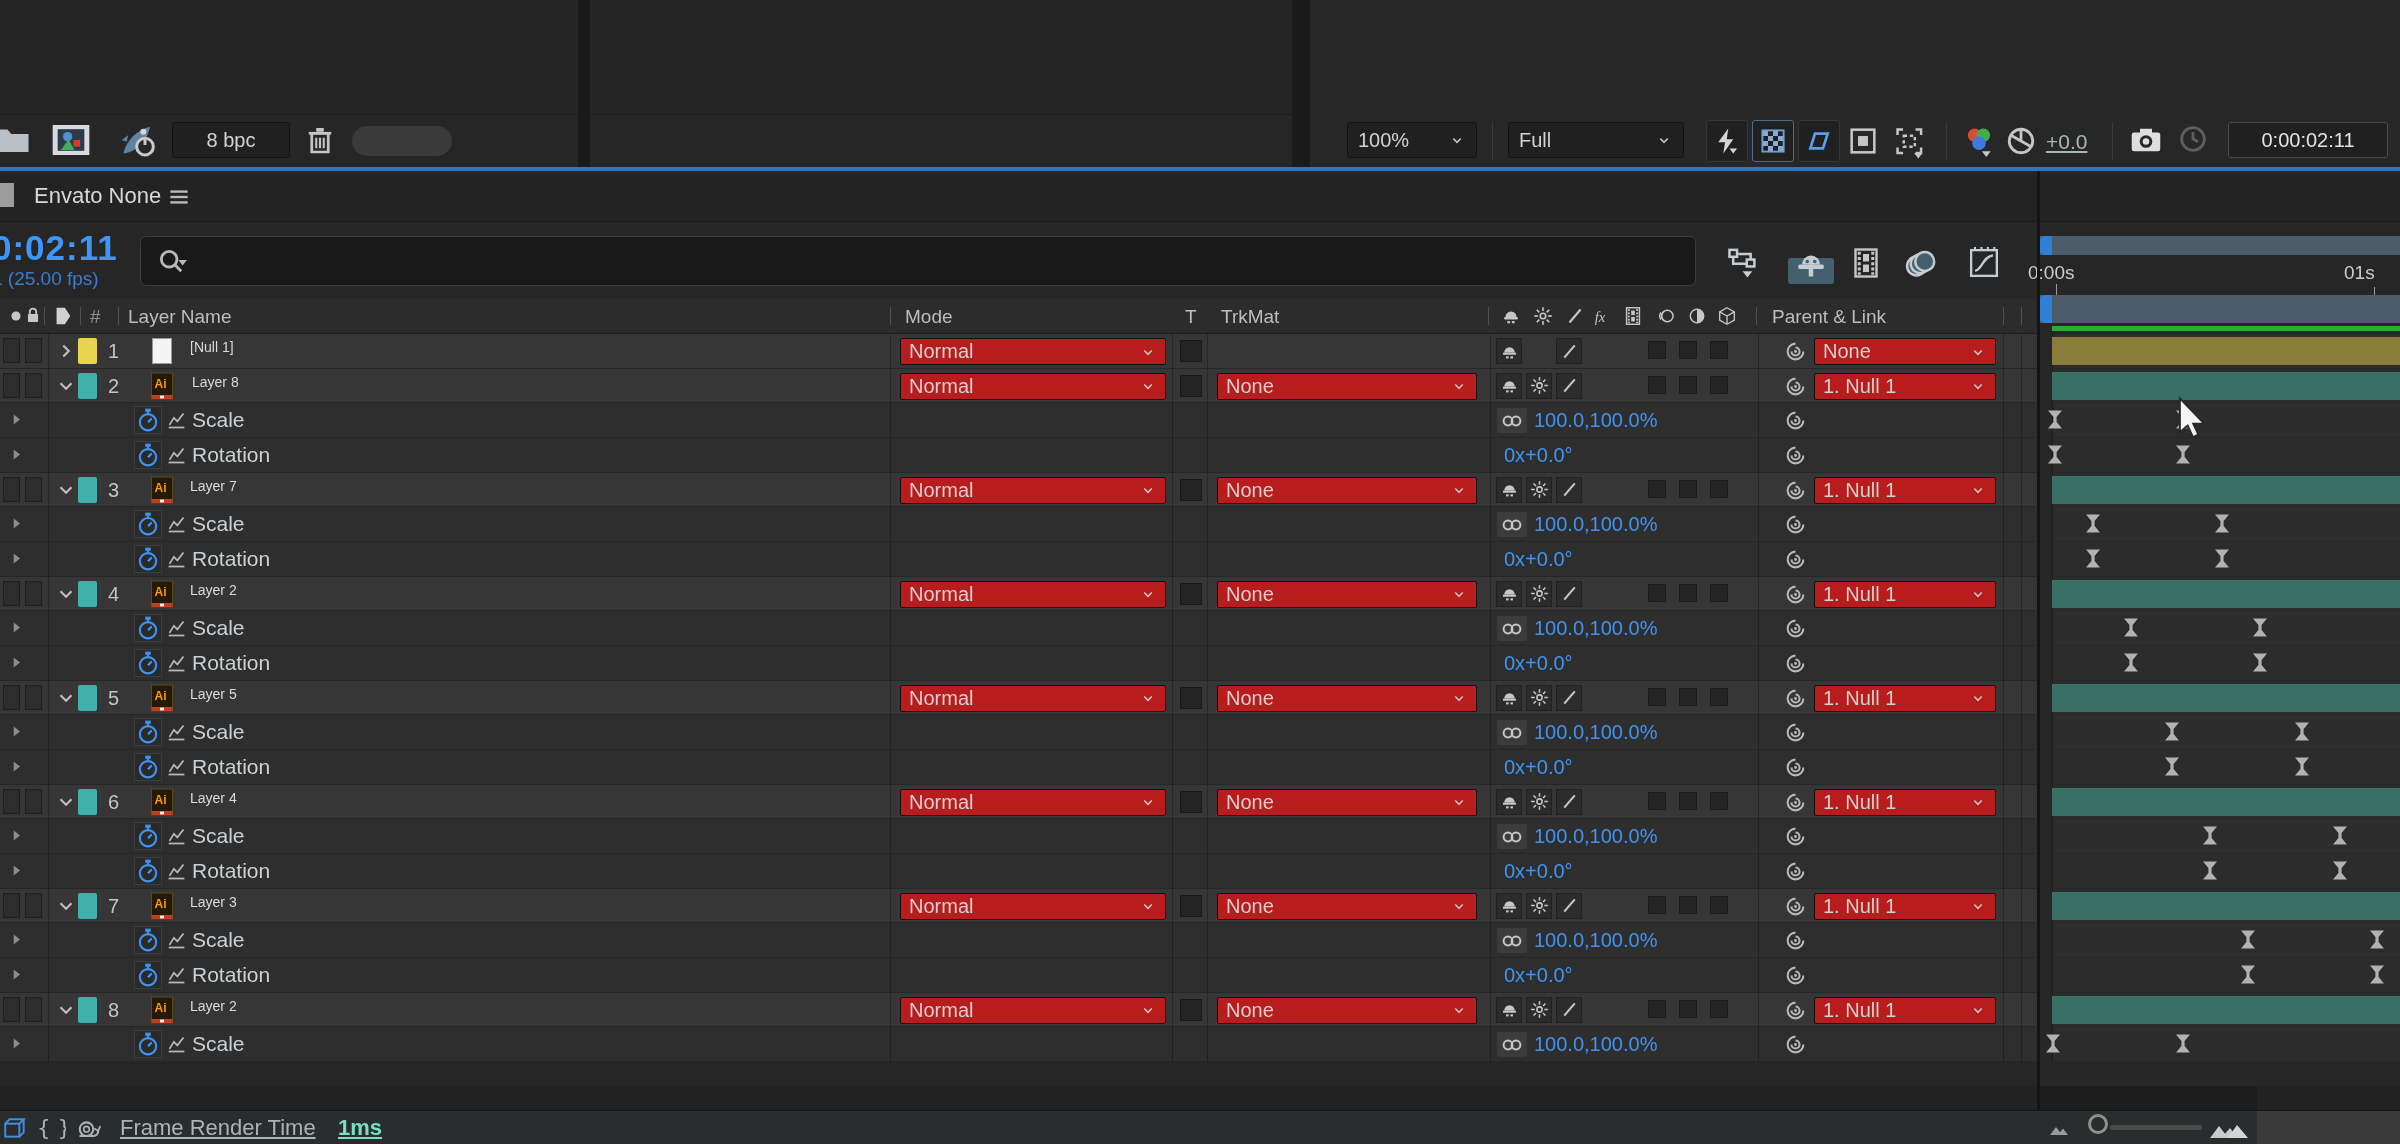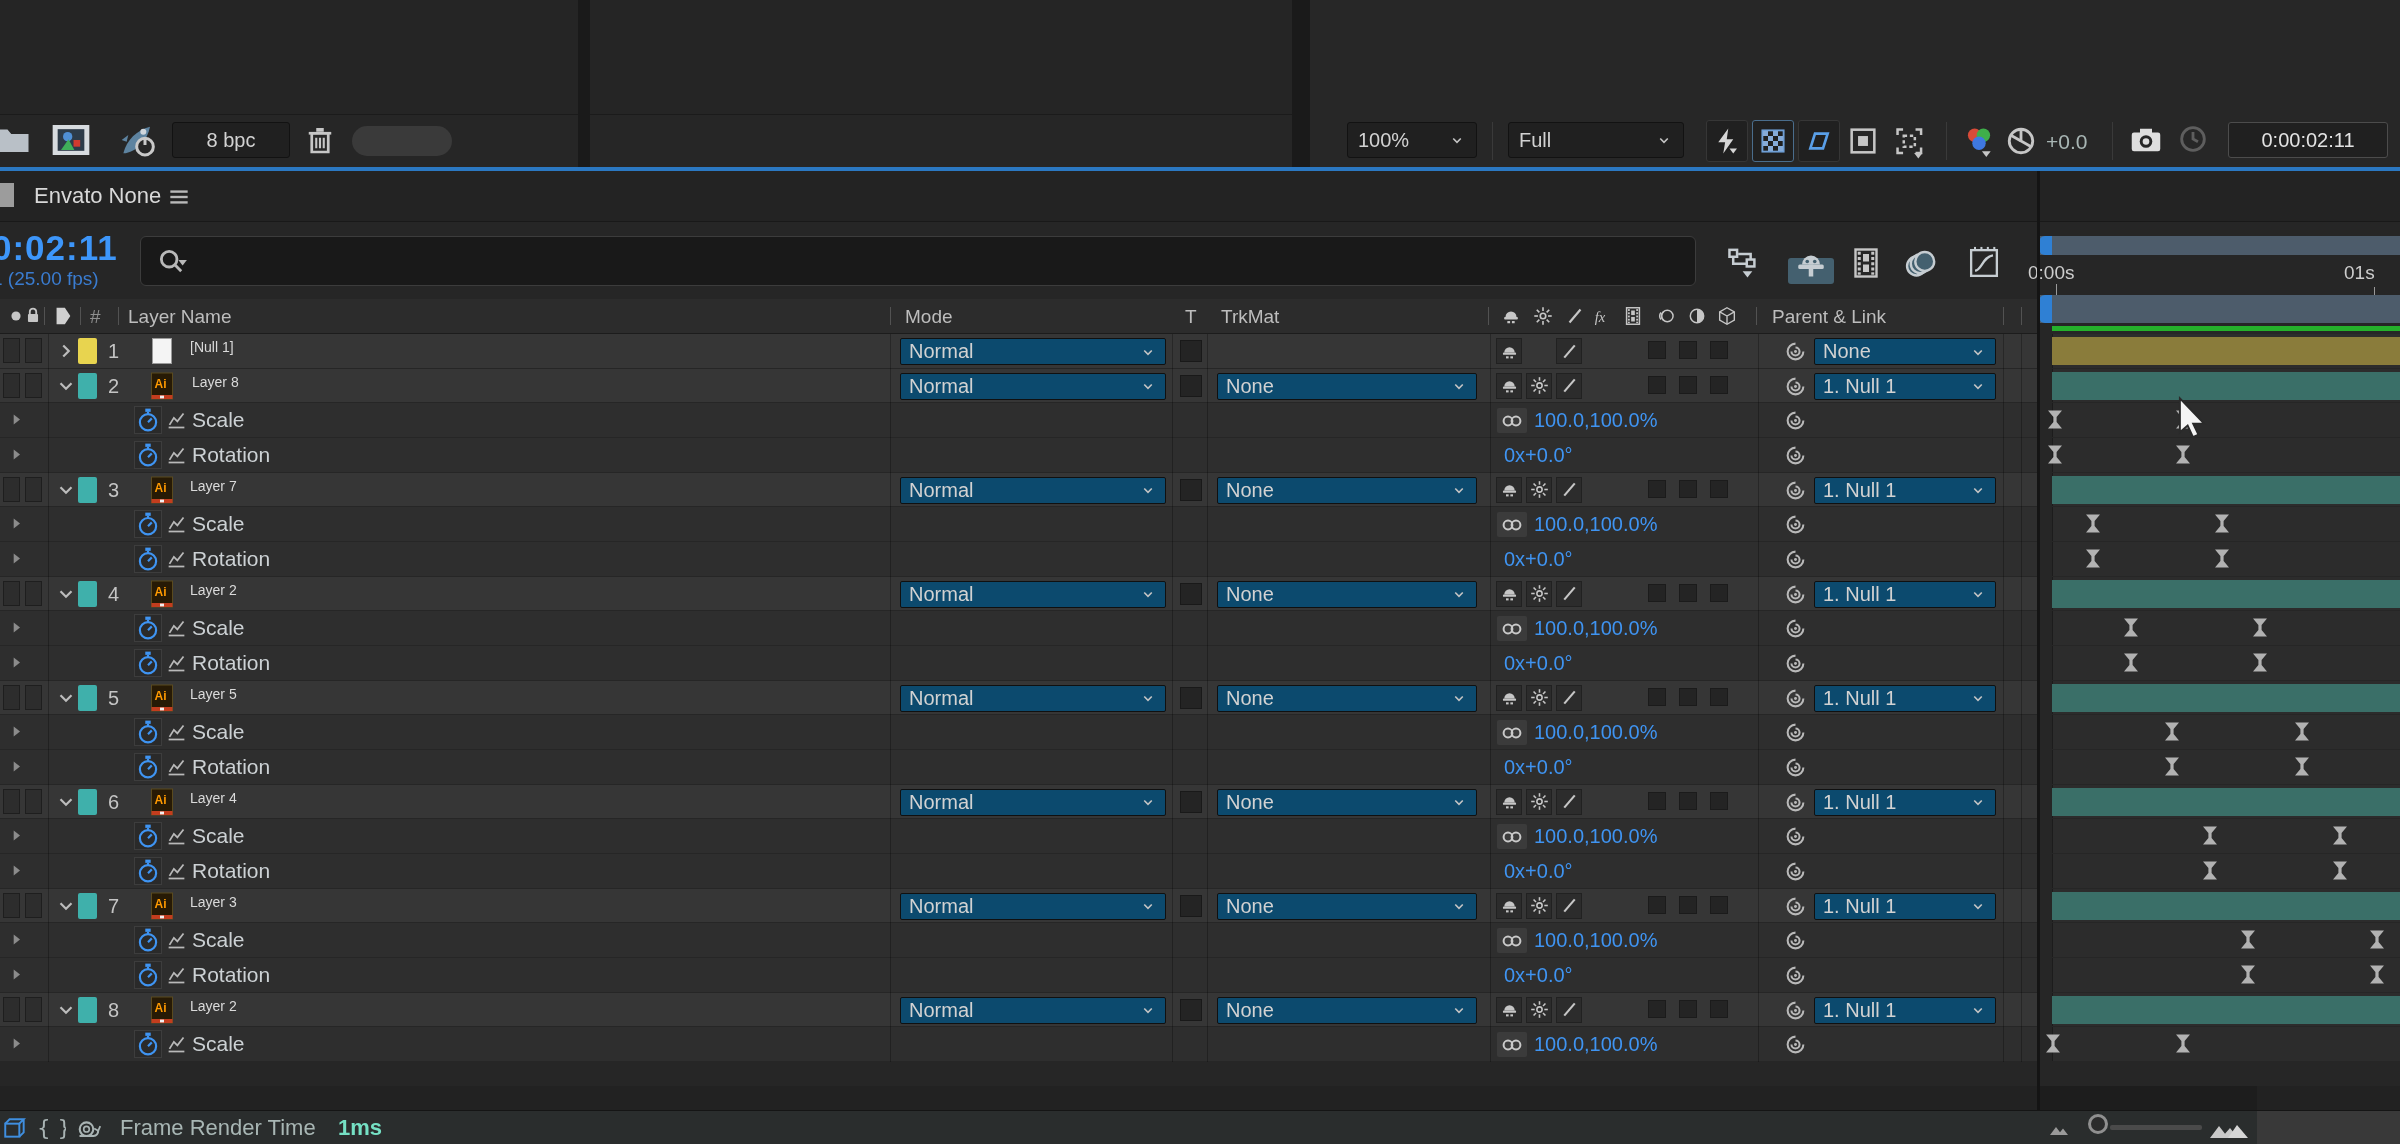--- a/index.html
+++ b/index.html
@@ -48,21 +48,21 @@
   .rr{position:absolute;left:2039px;right:0;top:0;height:100%;background:#2c2c2c;}
   .gut{position:absolute;left:0;top:0;width:13px;height:100%;background:#262626;border-right:1px solid #1c1c1c;}
   .bar{position:absolute;left:13px;right:0;top:3px;height:28px;}
   .kf{position:absolute;top:5px;width:20px;height:23px;}
   .av{position:absolute;top:4px;width:17px;height:25px;background:#2d2d2d;border:1px solid #1e1e1e;box-sizing:border-box;}
   .exp{position:absolute;top:6px;width:22px;height:22px;}
   .lsw{position:absolute;top:4px;width:19px;height:26px;border-radius:2px;}
   .lnum{top:6px;font-size:20px;color:#c4c4c4;}
   .lsrc{position:absolute;top:3px;width:24px;height:28px;}
   .lnm{top:5px;font-size:14px;color:#dadada;white-space:nowrap;}
-  .dd{position:absolute;top:4px;height:27px;background:#0c4a6e;border:1px solid #101010;border-radius:2px;
+  .dd{position:absolute;top:4px;height:27px;background:#b91c1c;border:1px solid #101010;border-radius:2px;
       display:flex;align-items:center;justify-content:space-between;padding:0 8px;box-sizing:border-box;
       font-size:20px;color:#d2d2d2;white-space:nowrap;}
   .dd svg{width:18px;height:18px;flex:none;}
   .tcell{position:absolute;top:6px;width:22px;height:22px;background:#242424;border:1px solid #191919;box-sizing:border-box;}
   .sw{position:absolute;top:4px;width:26px;height:26px;background:#2c2c2c;border:1px solid #212121;box-sizing:border-box;
       display:flex;align-items:center;justify-content:center;}
   .sw svg{width:21px;height:21px;}
   .fc{position:absolute;top:7px;width:18px;height:18px;background:#242424;border:1px solid #1b1b1b;box-sizing:border-box;}
   .wh{position:absolute;top:4px;width:27px;height:27px;}
   .pexp{position:absolute;top:8px;width:17px;height:17px;}
@@ -72,21 +72,21 @@
   .pnm{top:5px;font-size:21px;color:#ccd1d4;}
   .pval{top:6px;font-size:20px;color:#3f94f2;white-space:nowrap;}
   .chb{position:absolute;top:5px;width:30px;height:25px;background:#3b3b3b;border-radius:2px;
        display:flex;align-items:center;justify-content:center;}
   .chb svg{width:24px;height:24px;}
   .colline{position:absolute;top:334px;height:728px;width:1px;background:rgba(0,0,0,.28);}
   .paneldiv{position:absolute;left:2037px;top:171px;width:3px;height:939px;background:#141414;z-index:6;}
   
   .band{position:absolute;left:0;top:1086px;width:2400px;height:24px;background:#222;}
   .statusbar{position:absolute;left:0;top:1110px;width:2400px;height:34px;background:#2a2d2d;border-top:1px solid #151515;box-sizing:border-box;}
-  .stxt{position:absolute;top:4px;font-size:22px;color:#a8b6b4;white-space:nowrap;}
+  .stxt{position:absolute;top:4px;font-size:22px;color:#a8b6b4;white-space:nowrap;text-decoration:underline;}
   .sval{color:#75e0c4;font-weight:bold;}
   .sld-track{position:absolute;top:14px;height:5px;background:#4a4a4a;border-radius:2px;}
   .sld-knob{position:absolute;top:3px;width:20px;height:20px;border:3px solid #8f8f8f;border-radius:50%;background:#2b2b2b;box-sizing:border-box;}
   .cursor{position:absolute;z-index:50;}
 </style>
 </head>
 <body>
 
 <div class="canvas">
 

